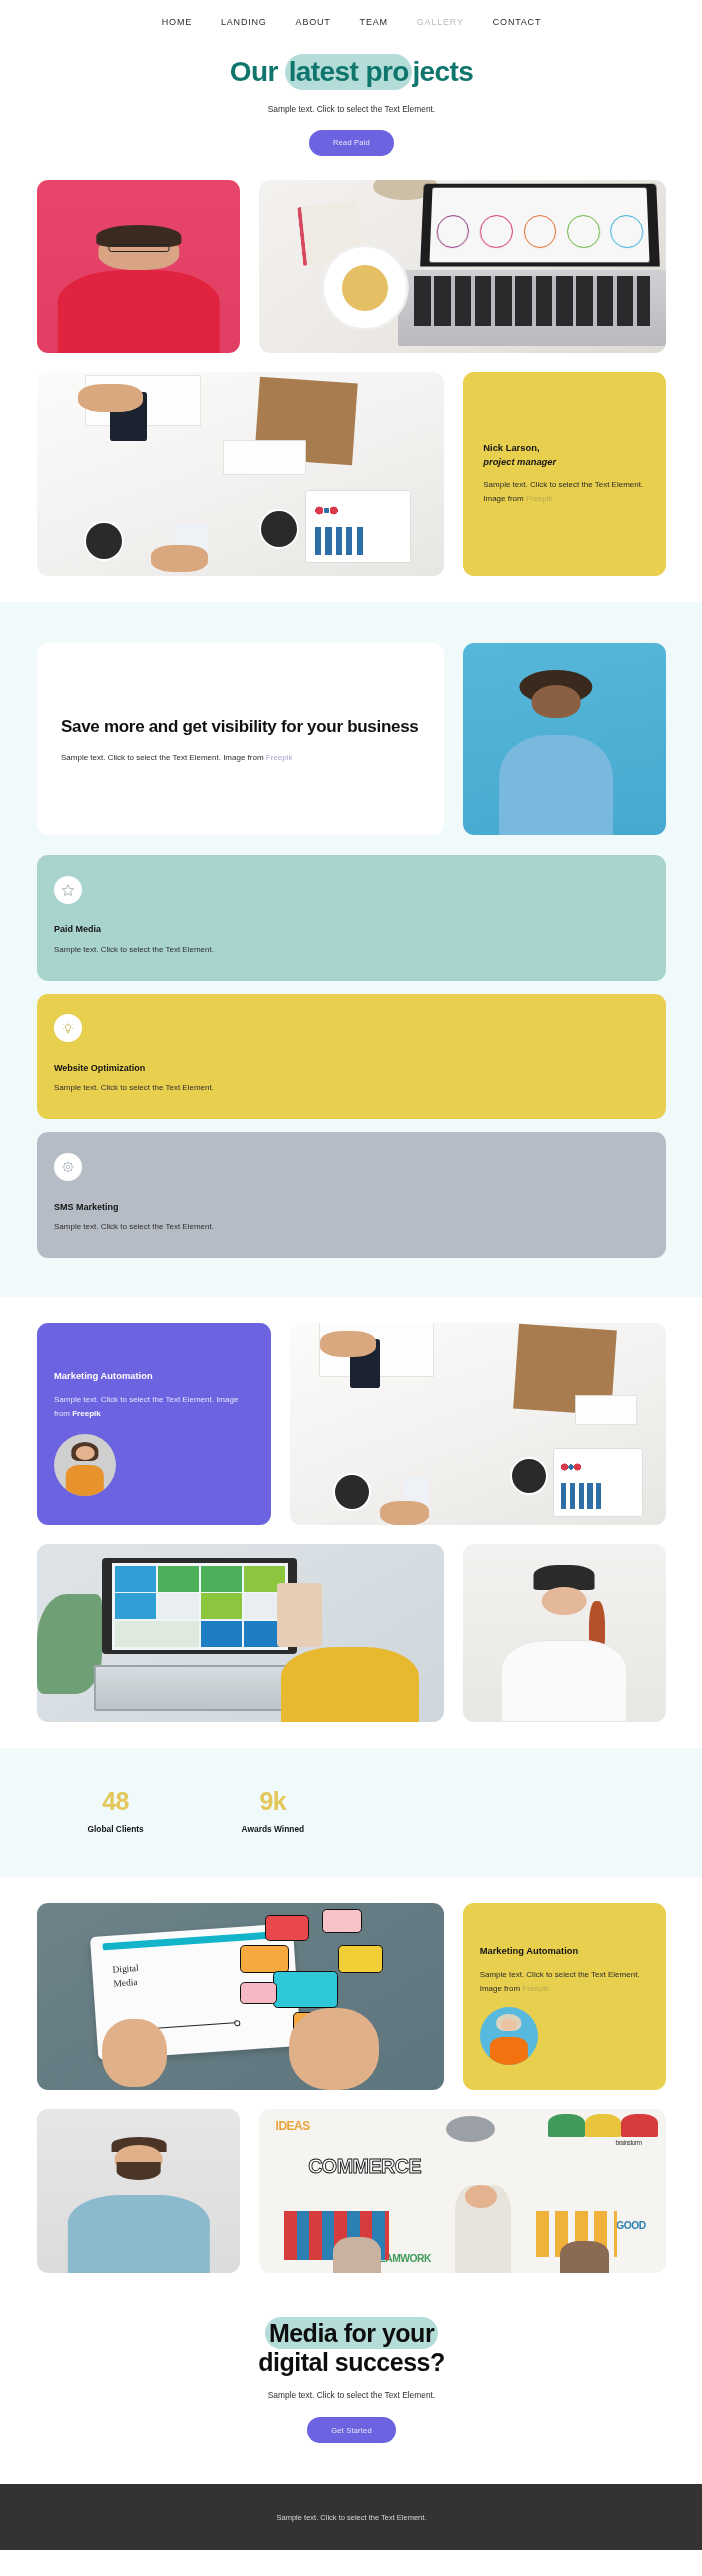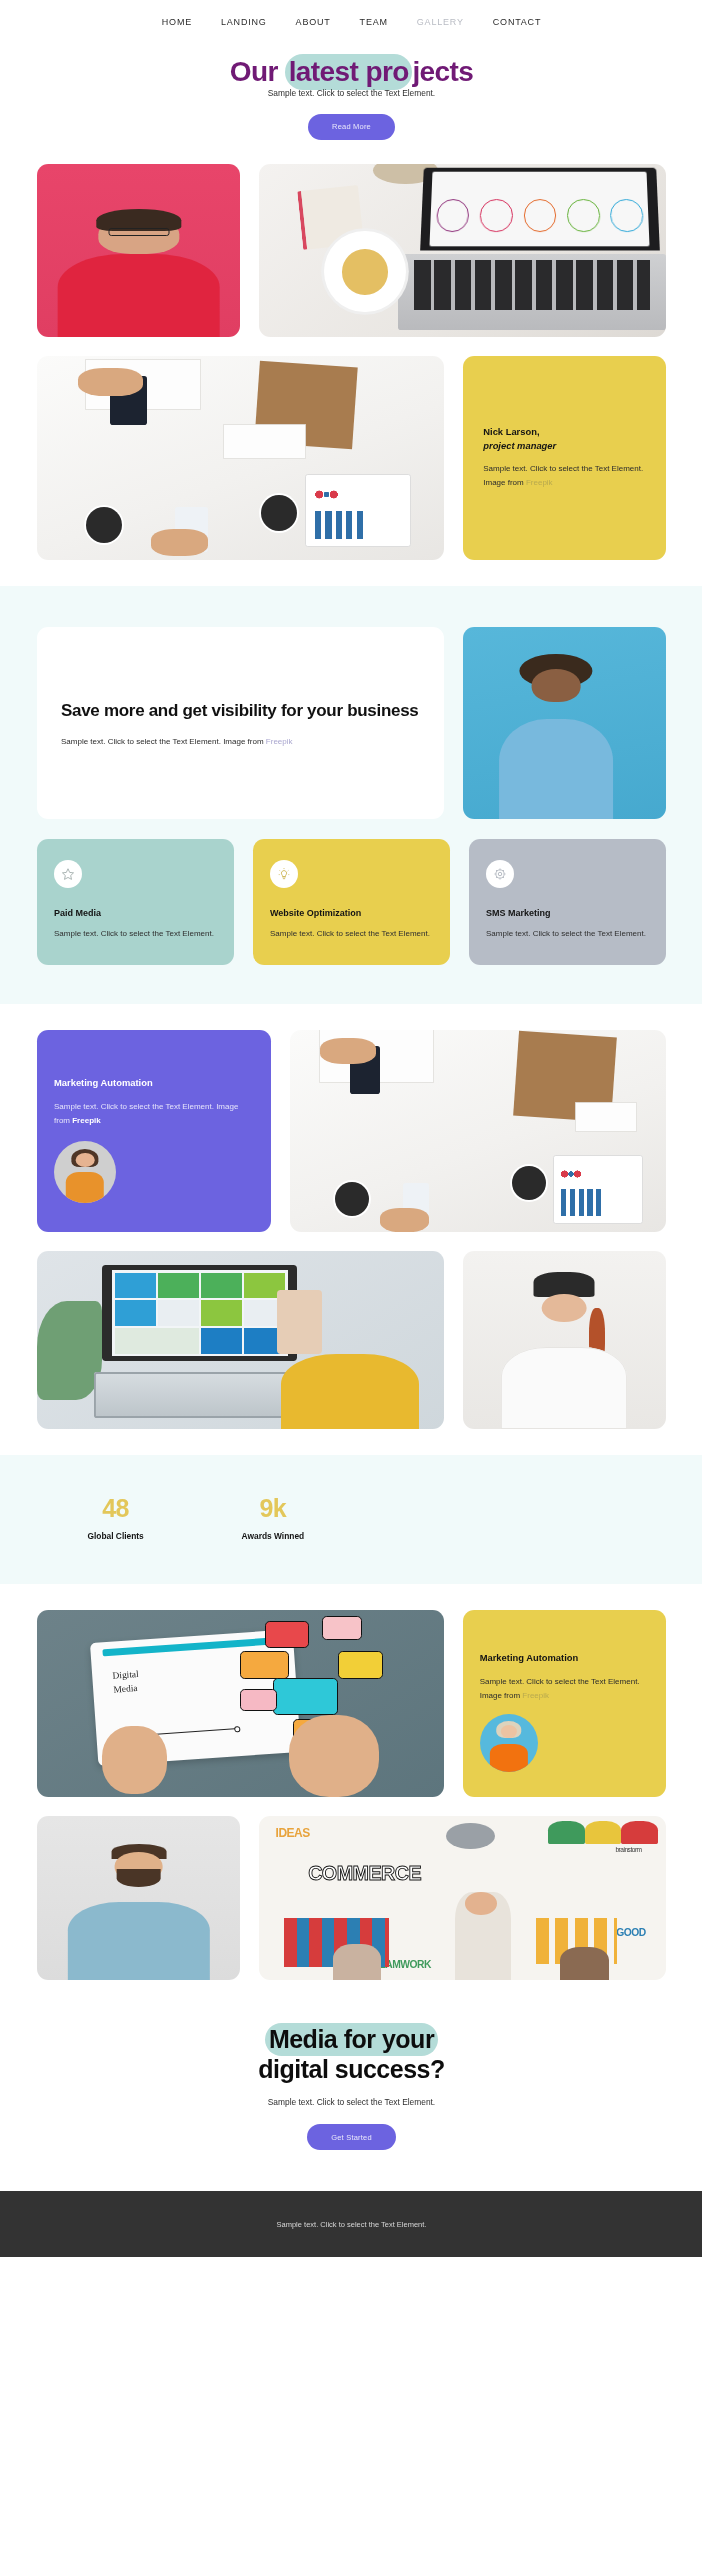--- a/index.html
+++ b/index.html
@@ -30,23 +30,23 @@
     white-space: nowrap;
   }
   .nav-item.active { color: #b9bcc4; }
 
   
   .hero { padding: 13px 0 24px; text-align: center; background:#fff; }
   .hero-title {
     font-size: 28px;
     font-weight: 700;
     letter-spacing: -0.6px;
-    color: #701a75;
+    color: #0f766e;
     line-height: 1.14;
-    margin-bottom: 0;
+    margin-bottom: 16px;
   }
   .hl {
     background: #b4dcd8;
     border-radius: 20.6px;
     padding: 1.9px 3.7px 2.8px 3.7px;
     box-decoration-break: clone;
     -webkit-box-decoration-break: clone;
   }
   .hero-sub {
     font-size: 8.4px;
@@ -226,21 +226,21 @@
   .card-purple .lnk-b { color:#ffffff; font-weight:700; }
 
   
   .sec-mint { background:#f1fafa; padding: 41px 0 39px; }
   .white-card { background:#fff; border-radius:11.2px; padding: 28px 24px; display:flex;
     flex-direction:column; justify-content:center; }
   .wc-title { font-size:17px; font-weight:700; color:#111; line-height:1.28; letter-spacing:-0.3px; }
   .wc-sub { font-size:8px; color:#2c2c2c; margin-top:15px; }
   .wc-sub .lk { color:#a9a6cf; }
 
-  .feat-grid { display:grid; grid-template-columns:repeat(3,1fr); gap:19px; margin-top:20.6px; }
+  .feat-grid { display:grid; grid-template-columns:repeat(1,1fr); gap:13px; margin-top:20.6px; }
   .feat { border-radius:11.2px; padding:20.6px 17px 24px; }
   .f-teal { background:#a9d3cd; }
   .f-yellow { background:#e8cf4e; }
   .f-grey { background:#b6bcc6; }
   .f-ico { width:28px; height:28px; border-radius:50%; background:#fff; display:flex;
     align-items:center; justify-content:center; margin-bottom:20.6px; }
   .f-ico svg { width:14px; height:14px; }
   .f-title { font-size:9px; font-weight:700; color:#141414; }
   .f-body { font-size:8px; color:#2f2f2f; line-height:1.75; margin-top:8.4px; }
 
@@ -271,21 +271,21 @@
   <a class="nav-item">LANDING</a>
   <a class="nav-item">ABOUT</a>
   <a class="nav-item">TEAM</a>
   <a class="nav-item active">GALLERY</a>
   <a class="nav-item">CONTACT</a>
 </nav>
 
 <section class="hero">
   <h1 class="hero-title"><span>Our </span><span class="hl">latest pro</span><span>jects</span></h1>
   <p class="hero-sub">Sample text. Click to select the Text Element.</p>
-  <button class="btn">Read More</button>
+  <button class="btn">Read Paid</button>
 </section>
 
 <div class="wrap">
   <div class="grid g-2-1">
     <div class="tile" style="height:173px">
       <div class="ph ph-pink">
         <div class="pink-hair"></div>
           <div class="pink-glass"></div>
       </div>
     </div>

